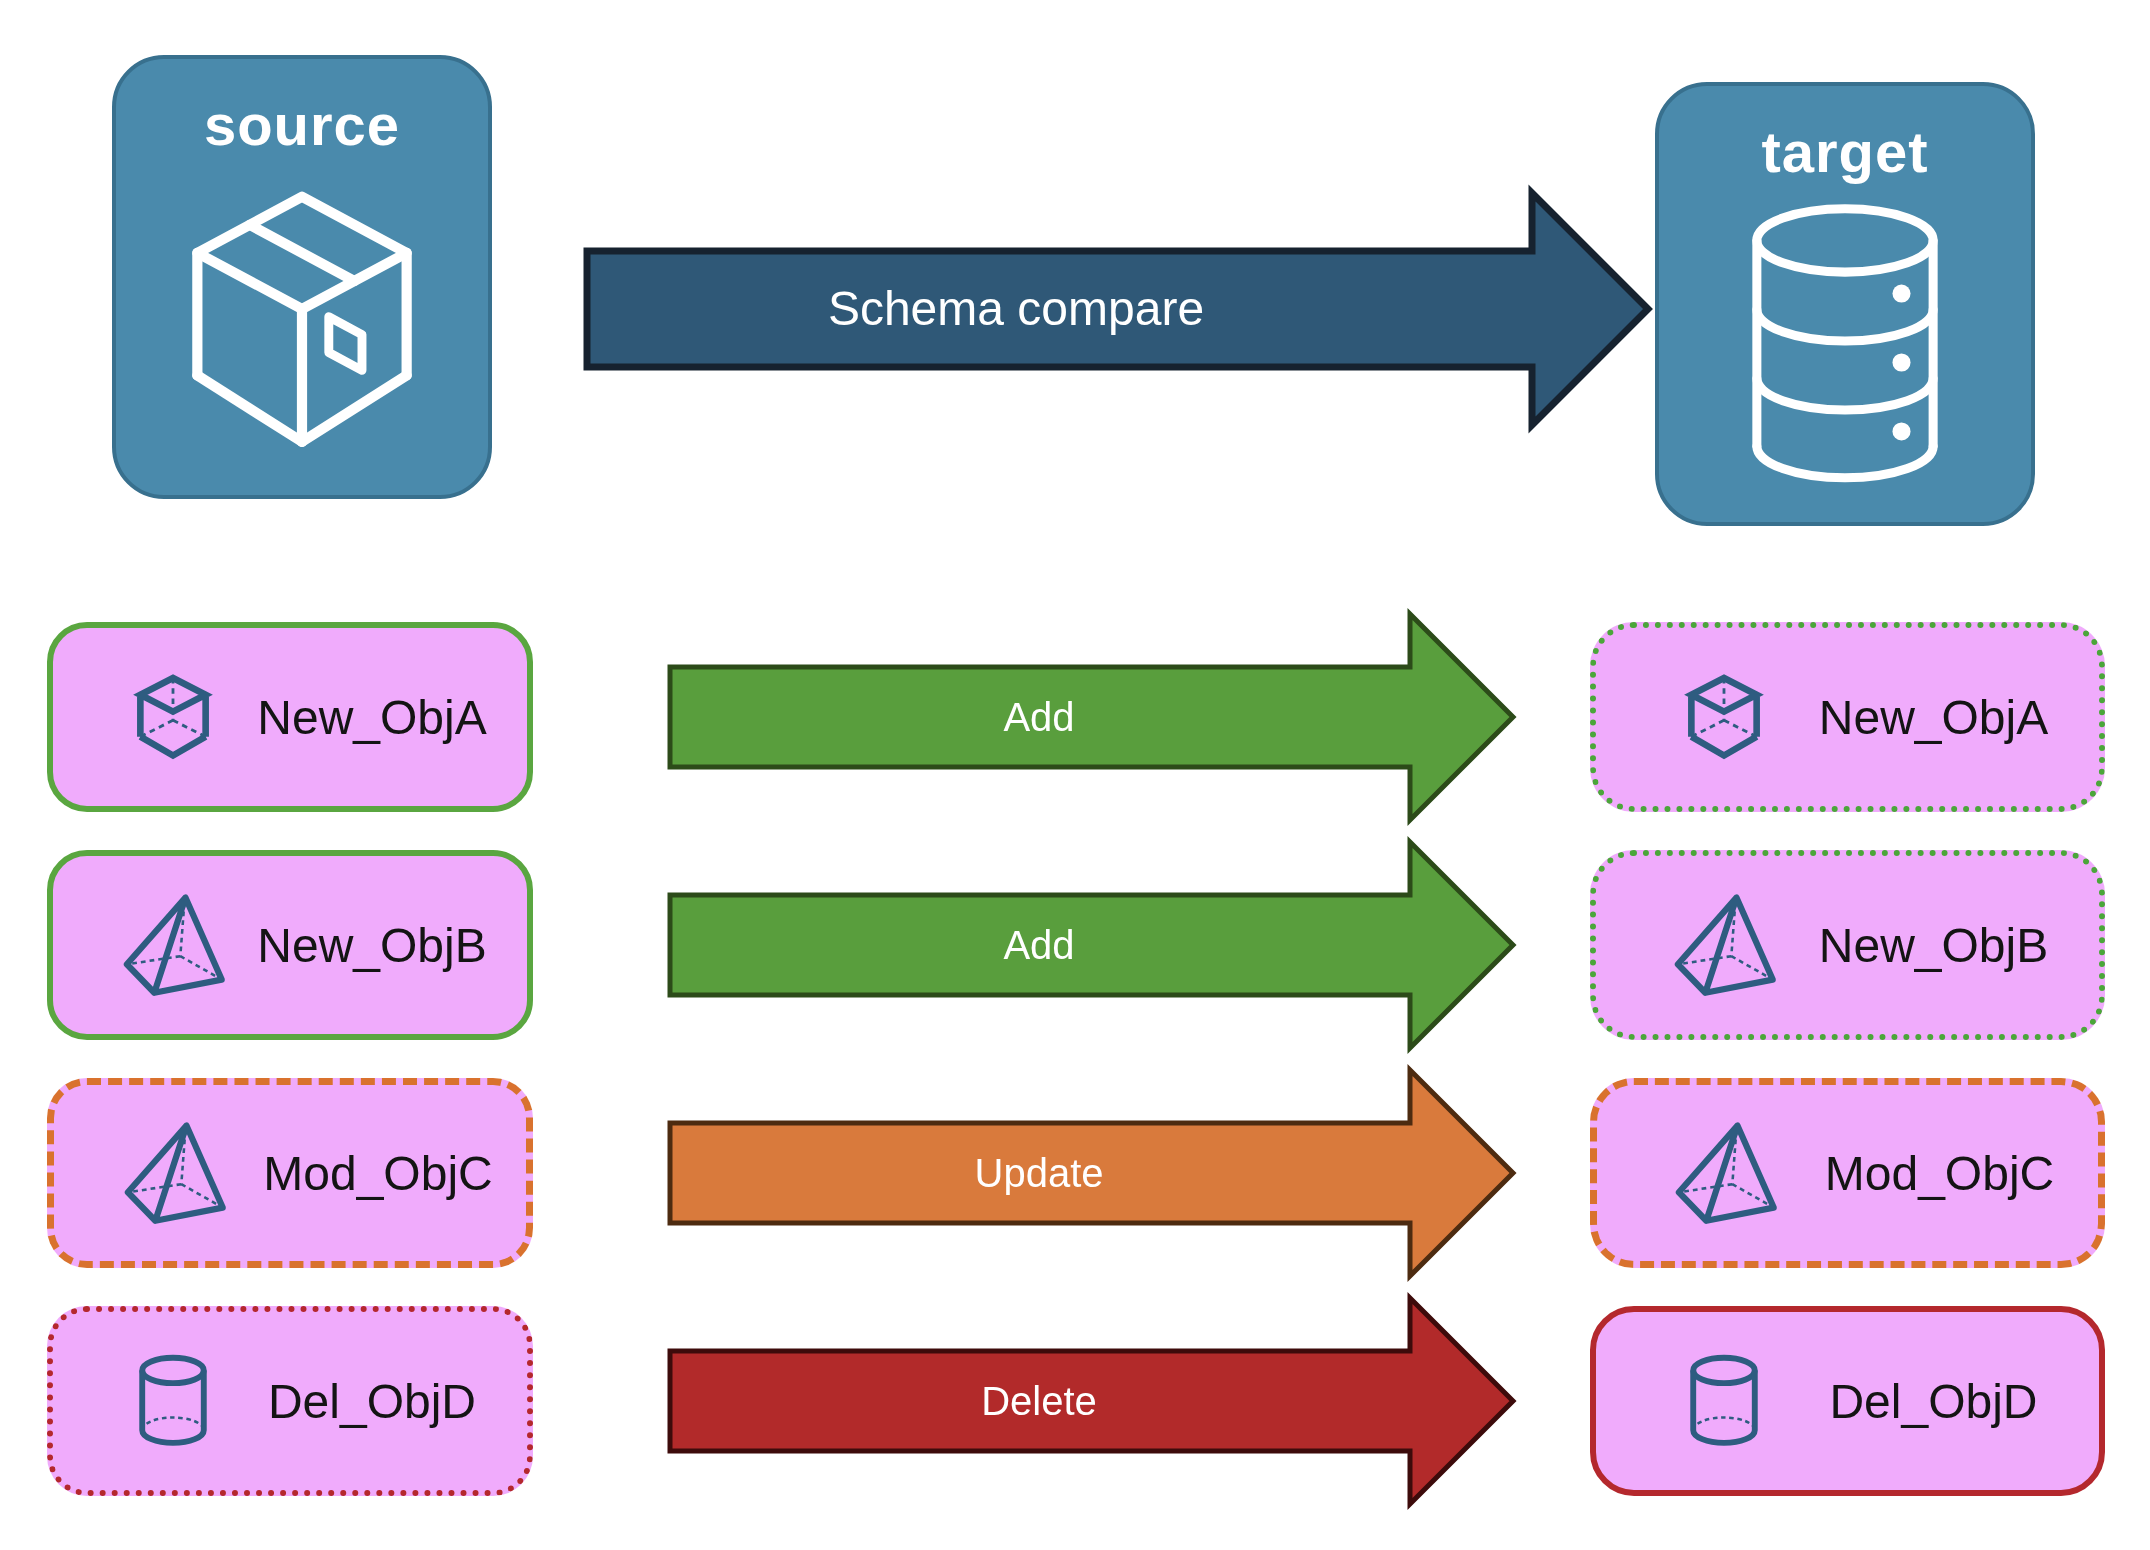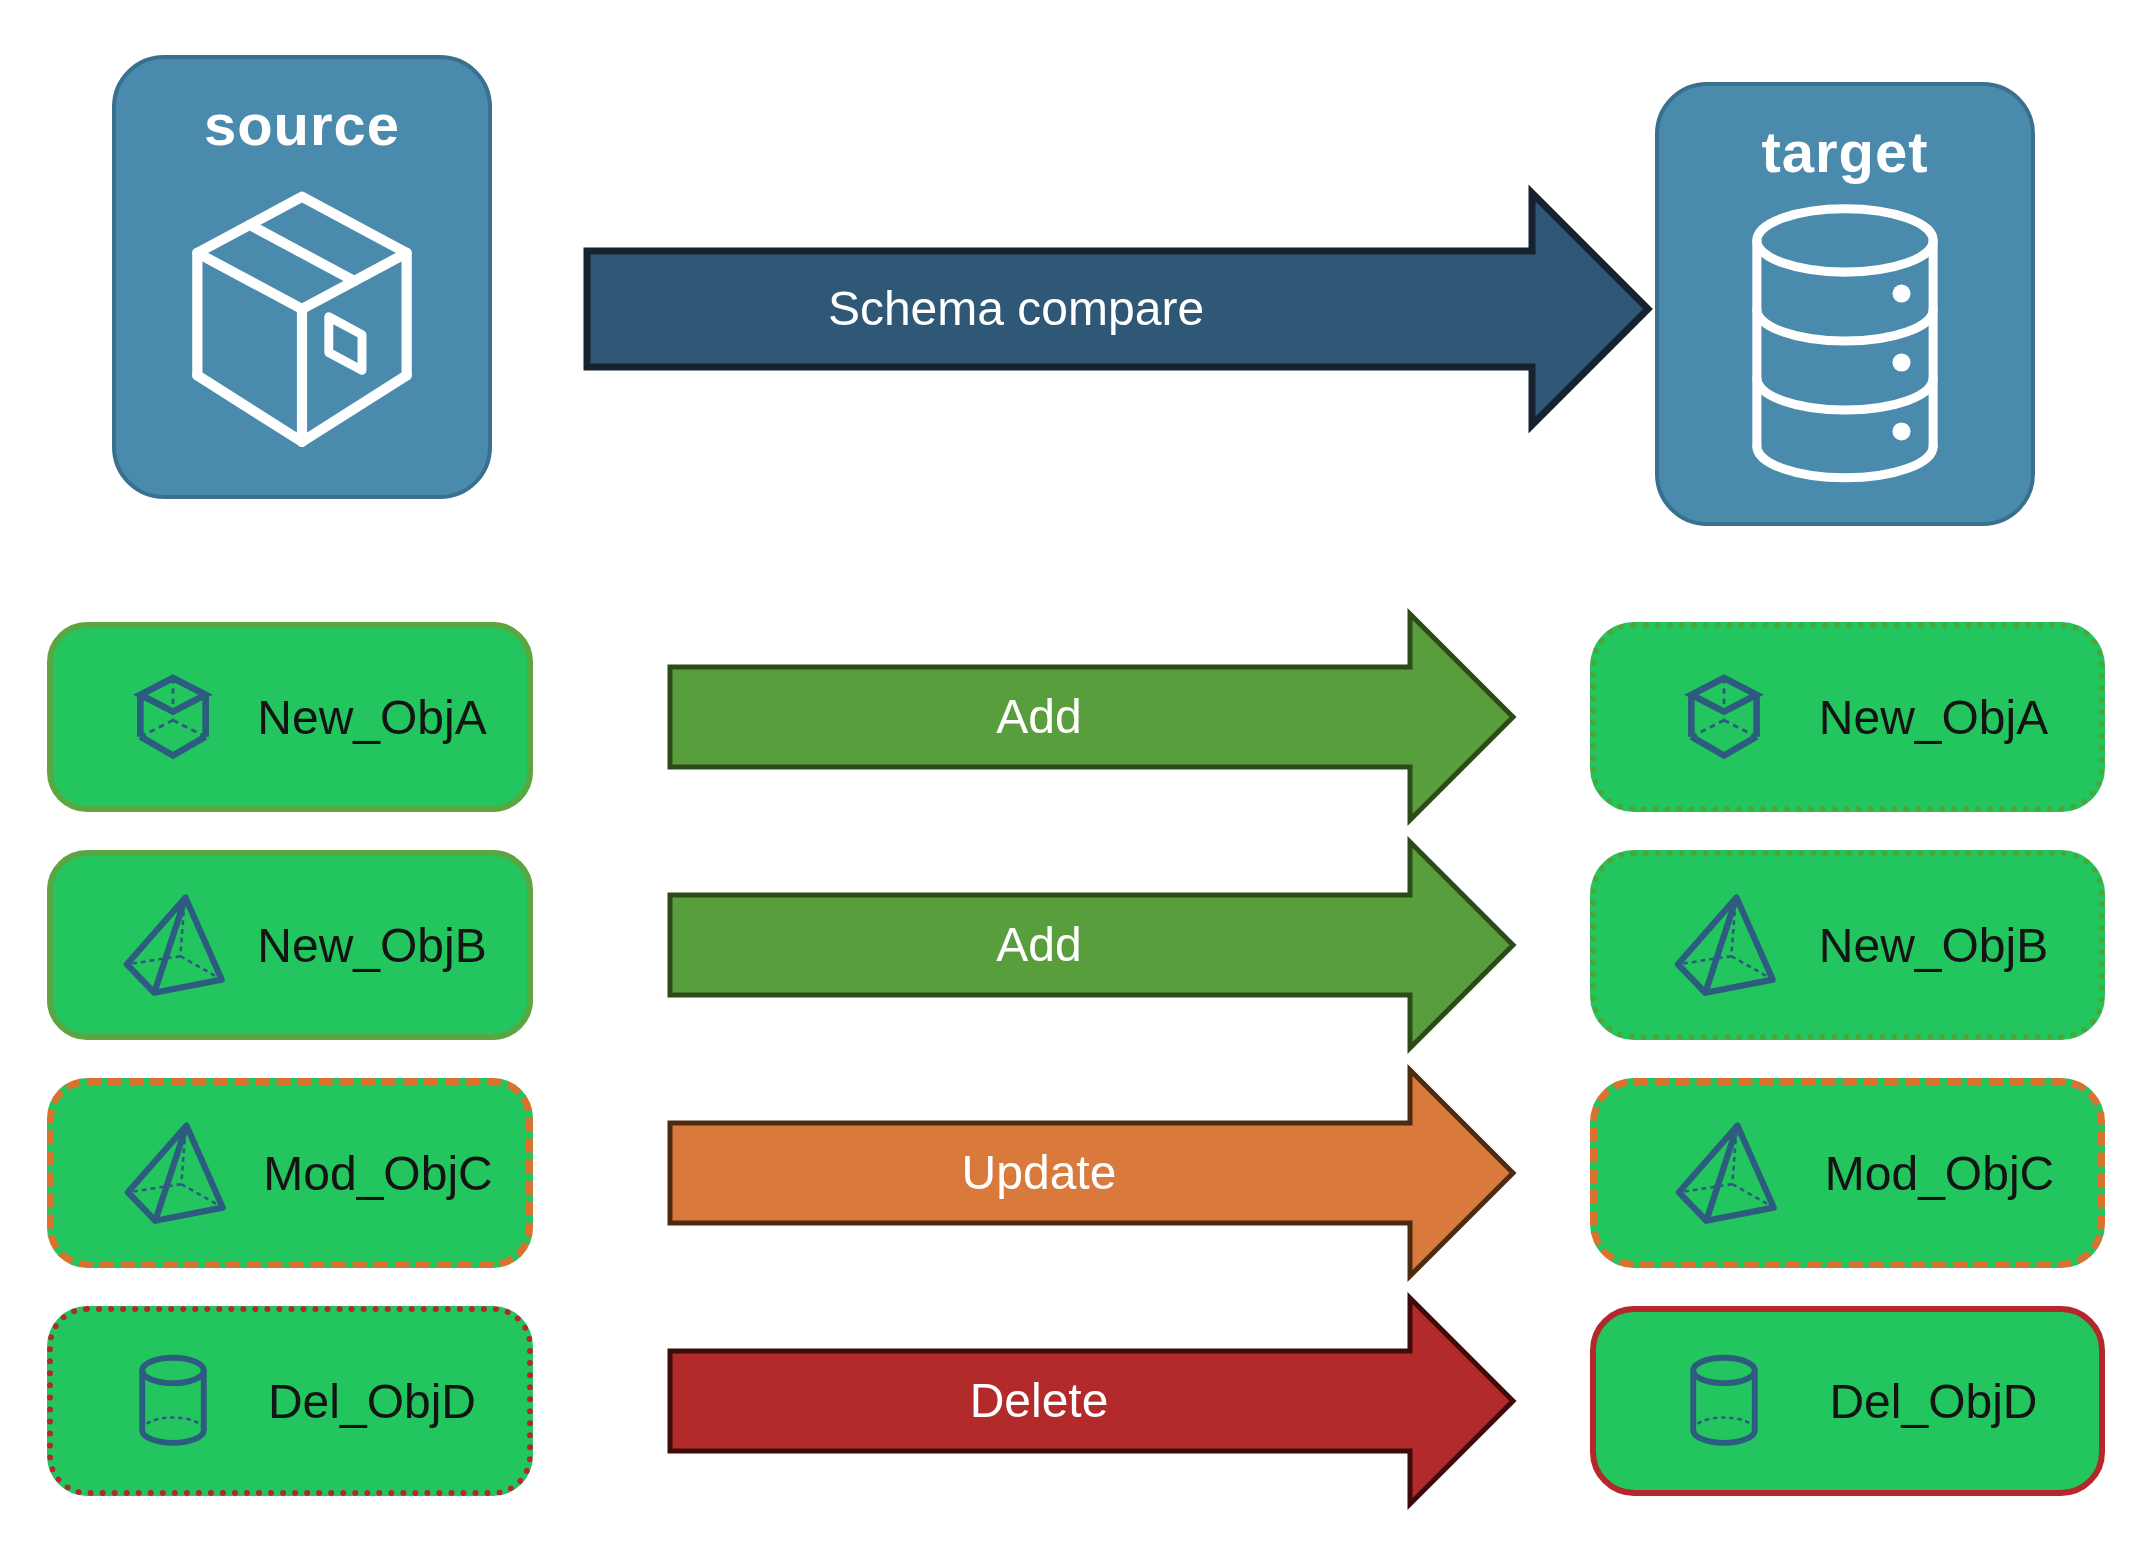--- a/index.html
+++ b/index.html
@@ -15,42 +15,42 @@
     background:#4A8AAC; border:4px solid #38708E; border-radius:52px;
     display:flex; flex-direction:column; align-items:center;
   }
   .node-title {
     margin-top:32px; font-size:58px; font-weight:bold; color:#ffffff; letter-spacing:1px;
   }
   .node-icon-wrap { flex:1; display:flex; align-items:center; justify-content:center; padding-bottom:18px; }
 
   
   .obj-box {
-    position:absolute; height:190px; box-sizing:border-box; background:#22c55e;
+    position:absolute; height:190px; box-sizing:border-box; background:#f0abfc;
     display:flex; align-items:center; padding-left:62px;
   }
   .obj-box.left  { left:47px;  width:486px; border-radius:40px; }
   .obj-box.right { left:1590px; width:515px; border-radius:44px; padding-left:70px; }
   .b-green-solid  { border:6px solid  #5AA640; }
   .b-green-dotted { border:6px dotted #4BA63A; }
   .b-orange-dashed{ border:7px dashed #D9722E;gap:12px; }
   .b-red-dotted   { border:6px dotted #B4282D; }
   .b-red-solid    { border:6px solid  #B4282D; }
   .icon-slot { width:116px; display:flex; justify-content:center; align-items:center; }
   .obj-label {
     flex:1; text-align:center; font-size:48px; color:#141414; padding-right:14px;
     white-space:nowrap;
   }
 
   
   .arrow-wrap { position:absolute; }
   .arrow-label {
     position:absolute; left:0; text-align:center; color:#ffffff; white-space:nowrap;
   }
-  .row-arrow-label { top:55px; width:742px; height:100px; line-height:100px; font-size:48px; }
+  .row-arrow-label { top:55px; width:742px; height:100px; line-height:100px; font-size:40px; }
   .compare-label   { top:62px; width:948px; height:116px; line-height:116px; font-size:48px; }
 
   .fill-compare { fill:#2F5877; stroke:#16222F; }
   .fill-add     { fill:#599E3D; stroke:#2C4B19; }
   .fill-update  { fill:#D97A3C; stroke:#4D2B10; }
   .fill-delete  { fill:#B22A2A; stroke:#3D0B0B; }
 
   
   .navy-solid  { fill:none; stroke:#2E5C80; stroke-width:13; }
   .navy-solid-thick { fill:none; stroke:#2E5C80; stroke-width:17; stroke-linejoin:round; }

